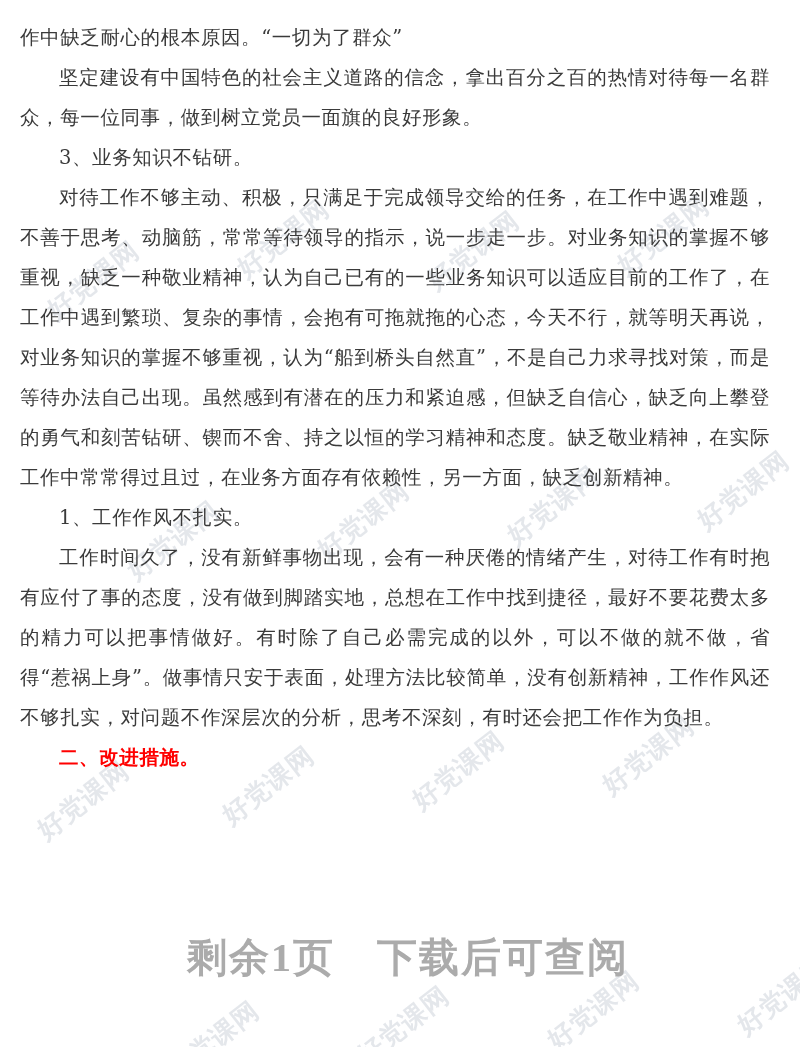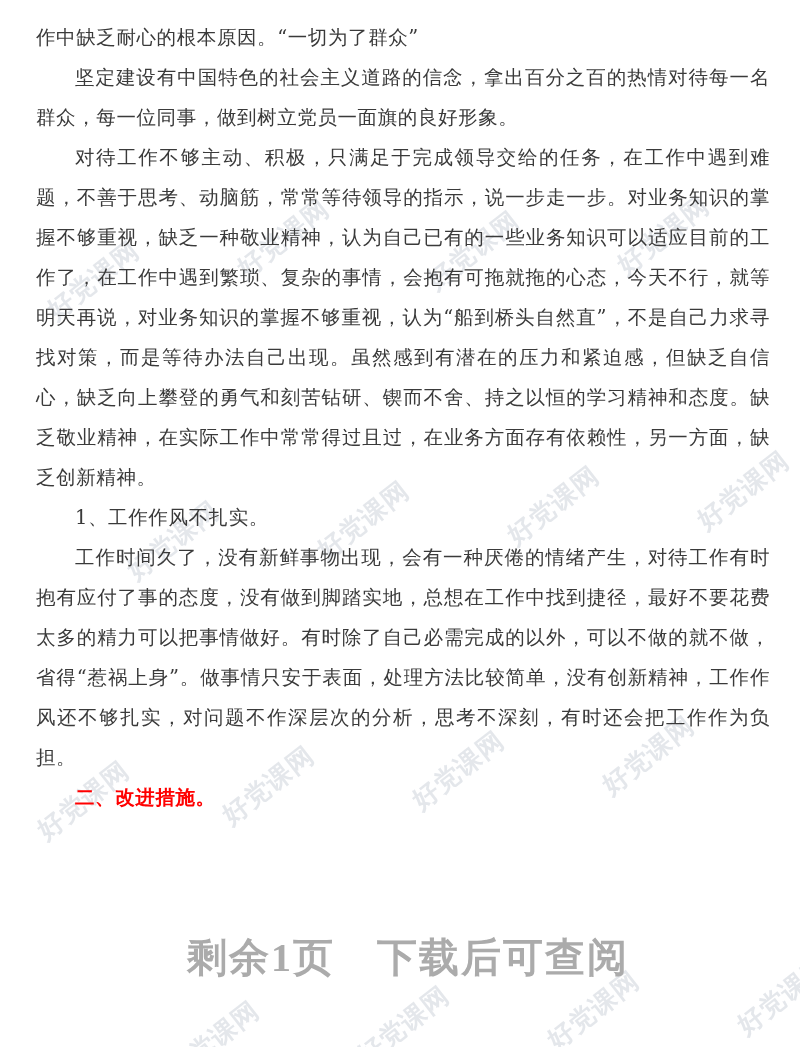--- a/index.html
+++ b/index.html
@@ -37,21 +37,21 @@
     white-space: nowrap;
     transform: rotate(-38deg);
     transform-origin: left top;
     letter-spacing: 1px;
   }
 
   
   .doc {
     position: relative;
     z-index: 2;
-    padding: 18px 30px 0 36px;
+    padding: 18px 30px 0 20px;
     box-sizing: border-box;
   }
   p.line, p.para {
     margin: 0;
     color: #3a3a3a;
     font-size: 19.5px;
     line-height: 40px;
     letter-spacing: 0.6px;
     text-align: justify;
     text-justify: inter-character;
@@ -113,20 +113,21 @@
     <div class="wm" style="left:540px; top:1030px;">好党课网</div>
     <div class="wm" style="left:730px; top:1015px;">好党课网</div>
   </div>
 
   <div class="doc">
 
     <p class="line">作中缺乏耐心的根本原因。“一切为了群众”</p>
 
     <p class="para indent">坚定建设有中国特色的社会主义道路的信念，拿出百分之百的热情对待每一名群众，每一位同事，做到树立党员一面旗的良好形象。</p>
 
+    <p class="para indent">3、业务知识不钻研。</p>
 
     <p class="para indent">对待工作不够主动、积极，只满足于完成领导交给的任务，在工作中遇到难题，不善于思考、动脑筋，常常等待领导的指示，说一步走一步。对业务知识的掌握不够重视，缺乏一种敬业精神，认为自己已有的一些业务知识可以适应目前的工作了，在工作中遇到繁琐、复杂的事情，会抱有可拖就拖的心态，今天不行，就等明天再说，对业务知识的掌握不够重视，认为“船到桥头自然直”，不是自己力求寻找对策，而是等待办法自己出现。虽然感到有潜在的压力和紧迫感，但缺乏自信心，缺乏向上攀登的勇气和刻苦钻研、锲而不舍、持之以恒的学习精神和态度。缺乏敬业精神，在实际工作中常常得过且过，在业务方面存有依赖性，另一方面，缺乏创新精神。</p>
 
     <p class="para indent">1、工作作风不扎实。</p>
 
     <p class="para indent">工作时间久了，没有新鲜事物出现，会有一种厌倦的情绪产生，对待工作有时抱有应付了事的态度，没有做到脚踏实地，总想在工作中找到捷径，最好不要花费太多的精力可以把事情做好。有时除了自己必需完成的以外，可以不做的就不做，省得“惹祸上身”。做事情只安于表面，处理方法比较简单，没有创新精神，工作作风还不够扎实，对问题不作深层次的分析，思考不深刻，有时还会把工作作为负担。</p>
 
     <p class="heading-red">二、改进措施。</p>
 
 

